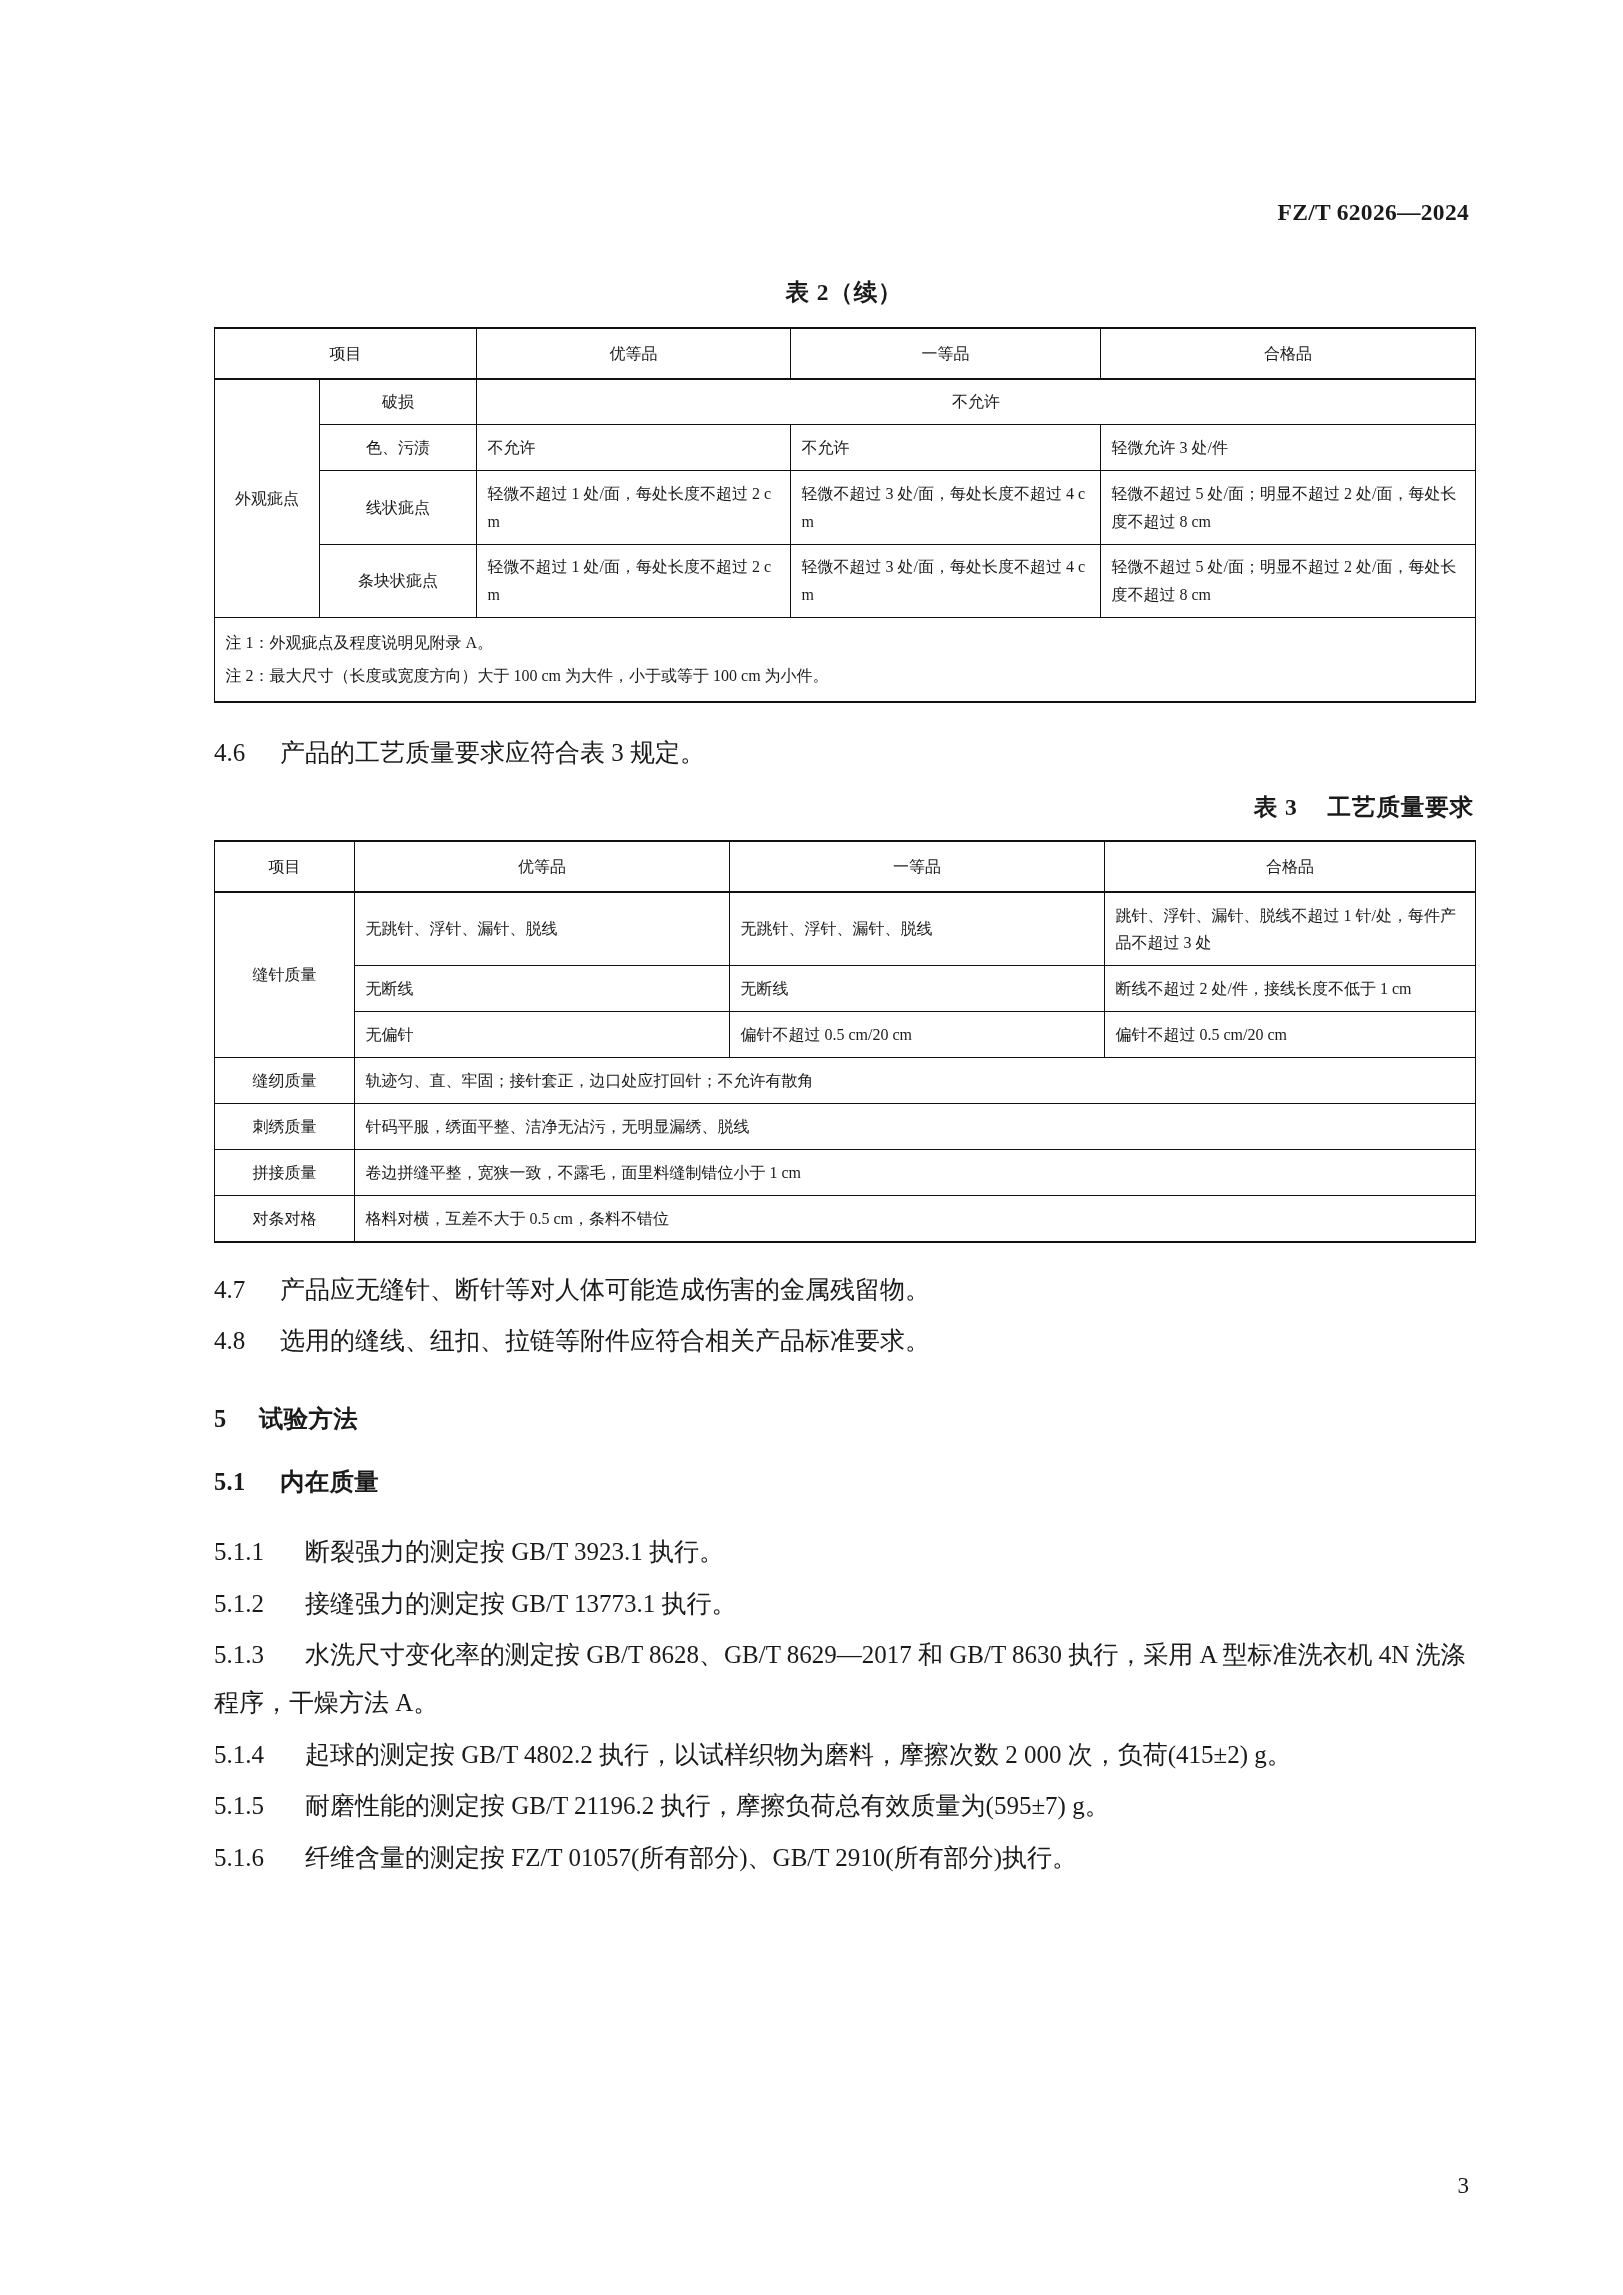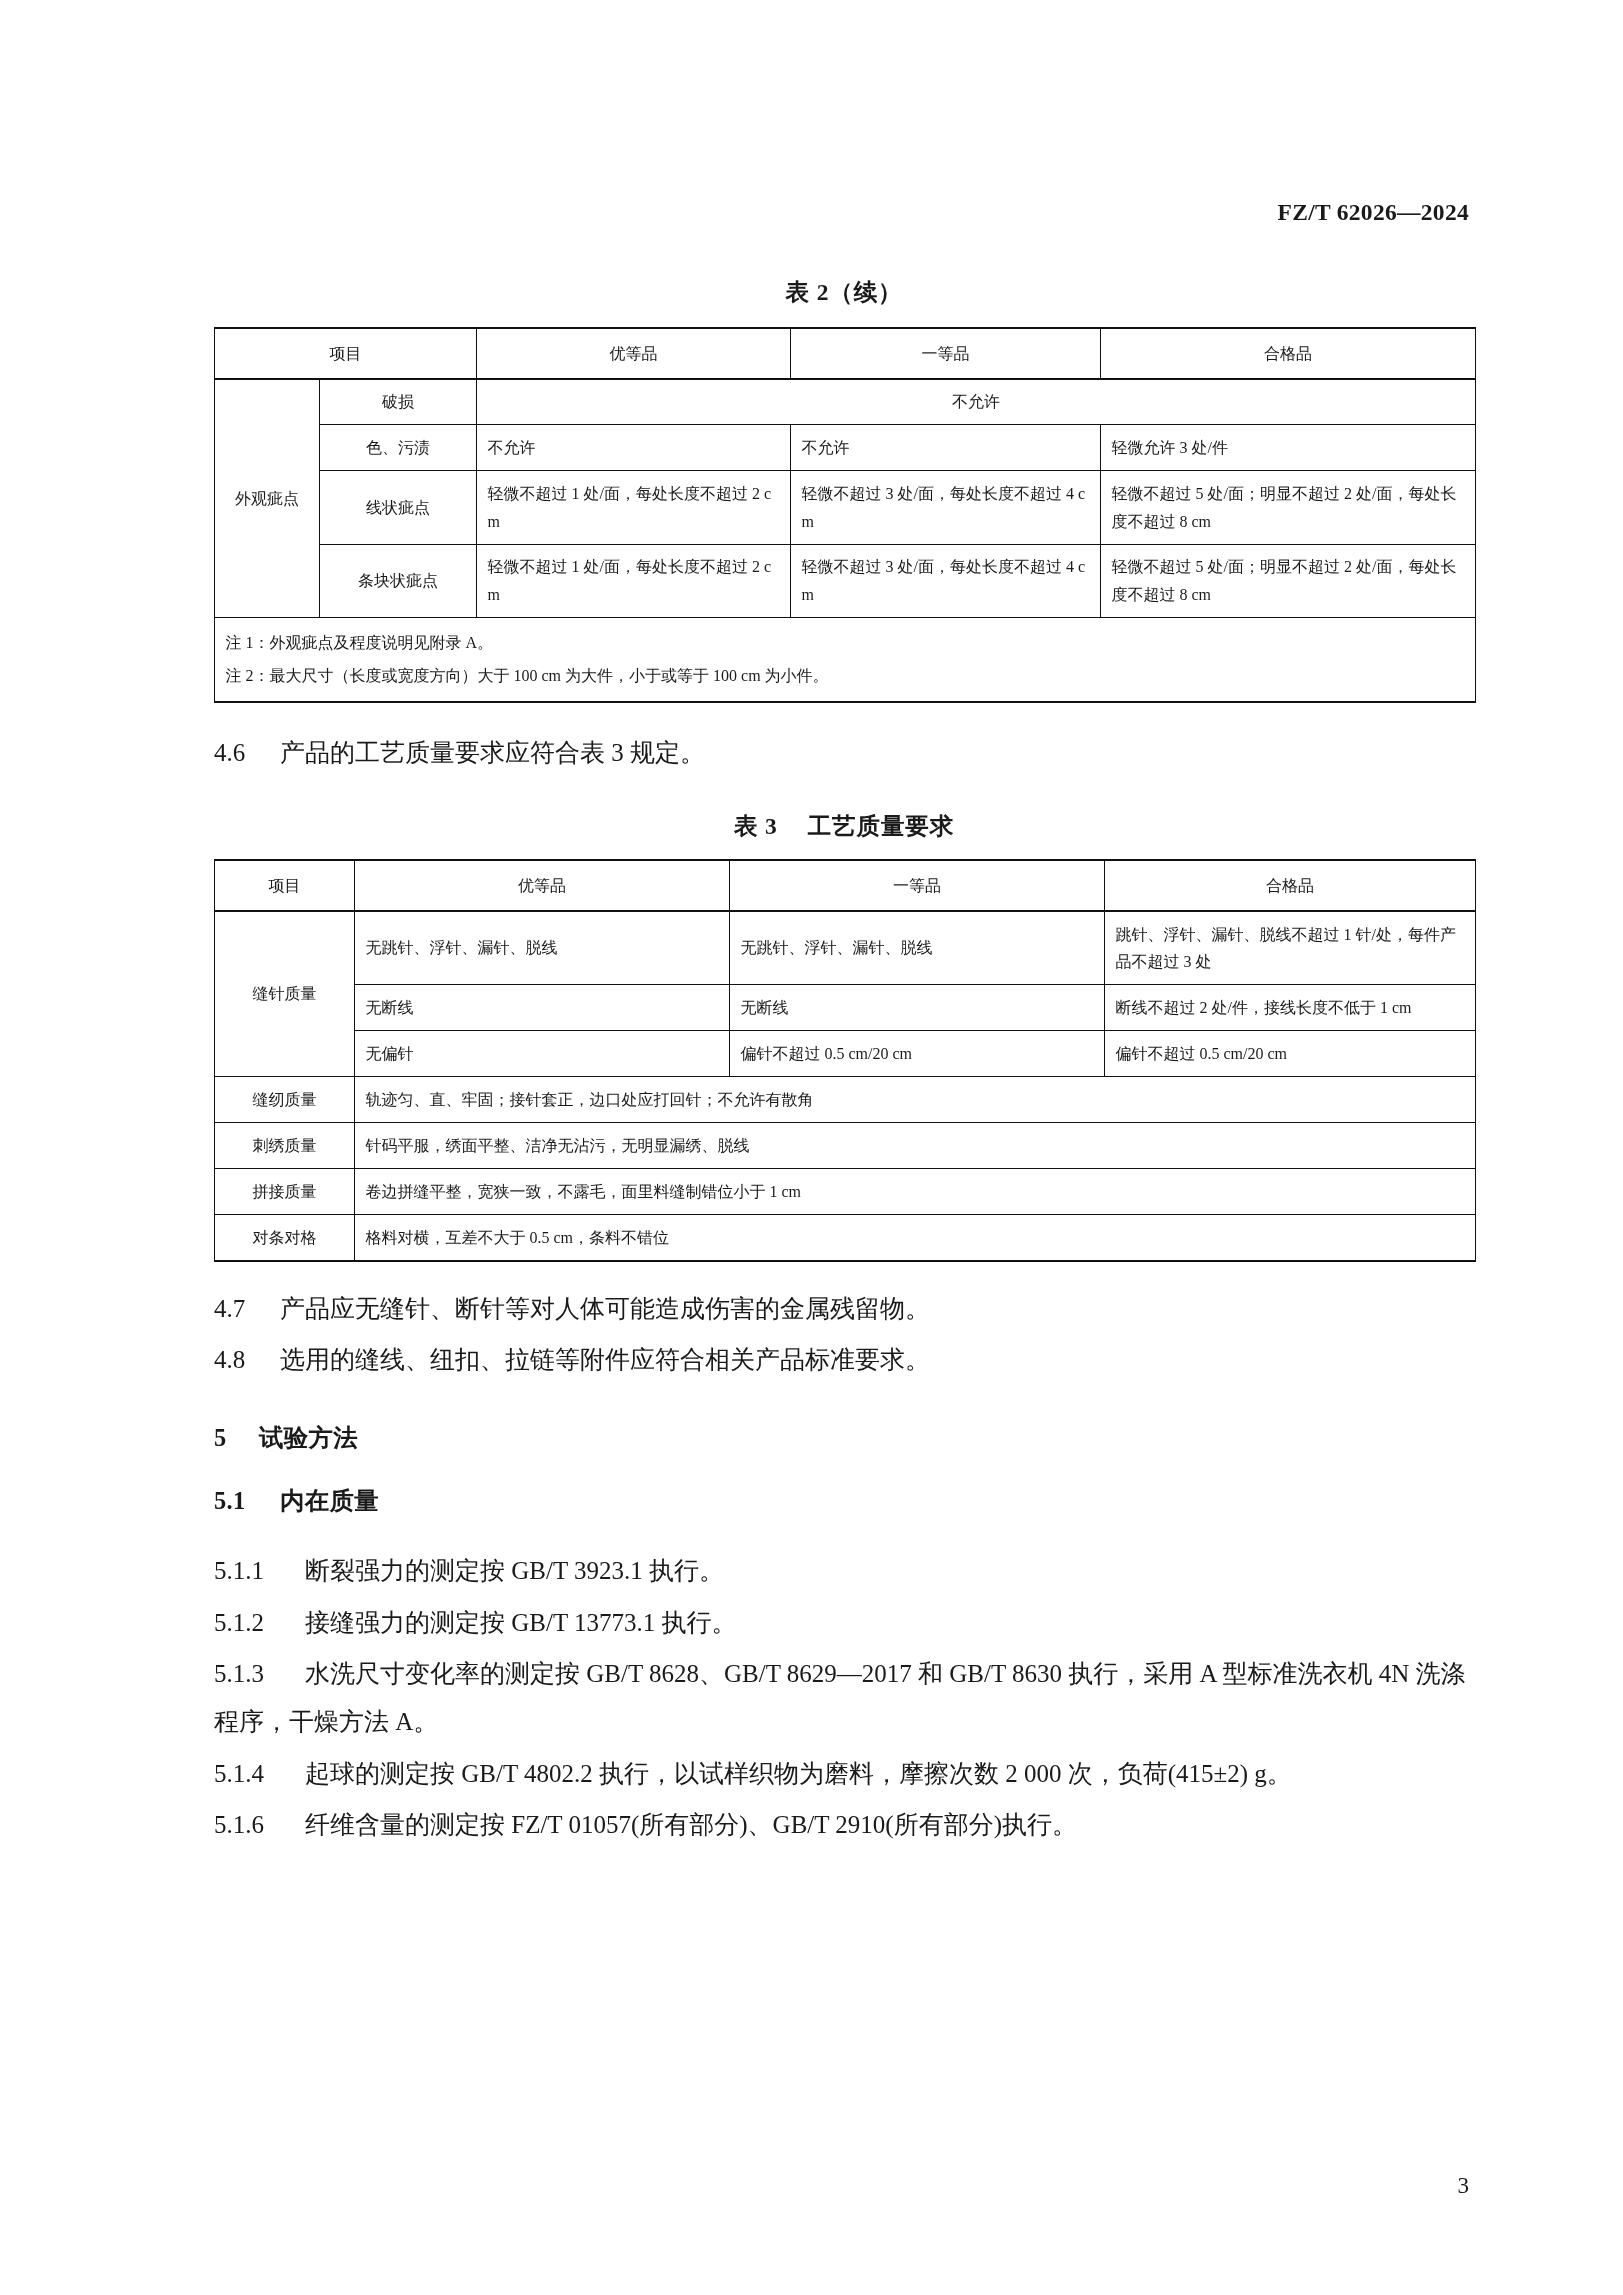--- a/index.html
+++ b/index.html
@@ -200,21 +200,21 @@
             <div class="note-line">注 2：最大尺寸（长度或宽度方向）大于 100 cm 为大件，小于或等于 100 cm 为小件。</div>
           </td>
         </tr>
       </tbody>
     </table>
 
     <div class="clause" style="margin-top:26px;">
       <span class="num">4.6</span><span>产品的工艺质量要求应符合表 3 规定。</span>
     </div>
 
-    <div class="tbl-caption t3" style="margin-top:33px;"><span>表 3</span><span class="cap-gap"></span><span>工艺质量要求</span></div>
+    <div class="tbl-caption t3" style="margin-top:14px;text-align:right;"><span>表 3</span><span class="cap-gap"></span><span>工艺质量要求</span></div>
 
     <table class="std t3t">
       <colgroup>
         <col class="c1">
           <col class="c2">
           <col class="c3">
           <col class="c4">
       </colgroup>
       <tbody>
         <tr class="head-row">
@@ -281,20 +281,23 @@
     <div class="clause" style="margin-top:3.5px;">
       <span class="num wide">5.1.2</span><span>接缝强力的测定按 GB/T 13773.1 执行。</span>
     </div>
     <div class="clause" style="margin-top:3.5px;">
       <span class="num wide">5.1.3</span><span>水洗尺寸变化率的测定按 GB/T 8628、GB/T 8629—2017 和 GB/T 8630 执行，采用 A 型标准洗衣机 4N 洗涤程序，干燥方法 A。</span>
     </div>
     <div class="clause" style="margin-top:3.5px;">
       <span class="num wide">5.1.4</span><span>起球的测定按 GB/T 4802.2 执行，以试样织物为磨料，摩擦次数 2 000 次，负荷(415±2) g。</span>
     </div>
     <div class="clause" style="margin-top:3.5px;">
+      <span class="num wide">5.1.5</span><span>耐磨性能的测定按 GB/T 21196.2 执行，摩擦负荷总有效质量为(595±7) g。</span>
+    </div>
+    <div class="clause" style="margin-top:3.5px;">
       <span class="num wide">5.1.6</span><span>纤维含量的测定按 FZ/T 01057(所有部分)、GB/T 2910(所有部分)执行。</span>
     </div>
 
   </div>
 
   <div class="pageno">3</div>
 
 </div>
 
 

